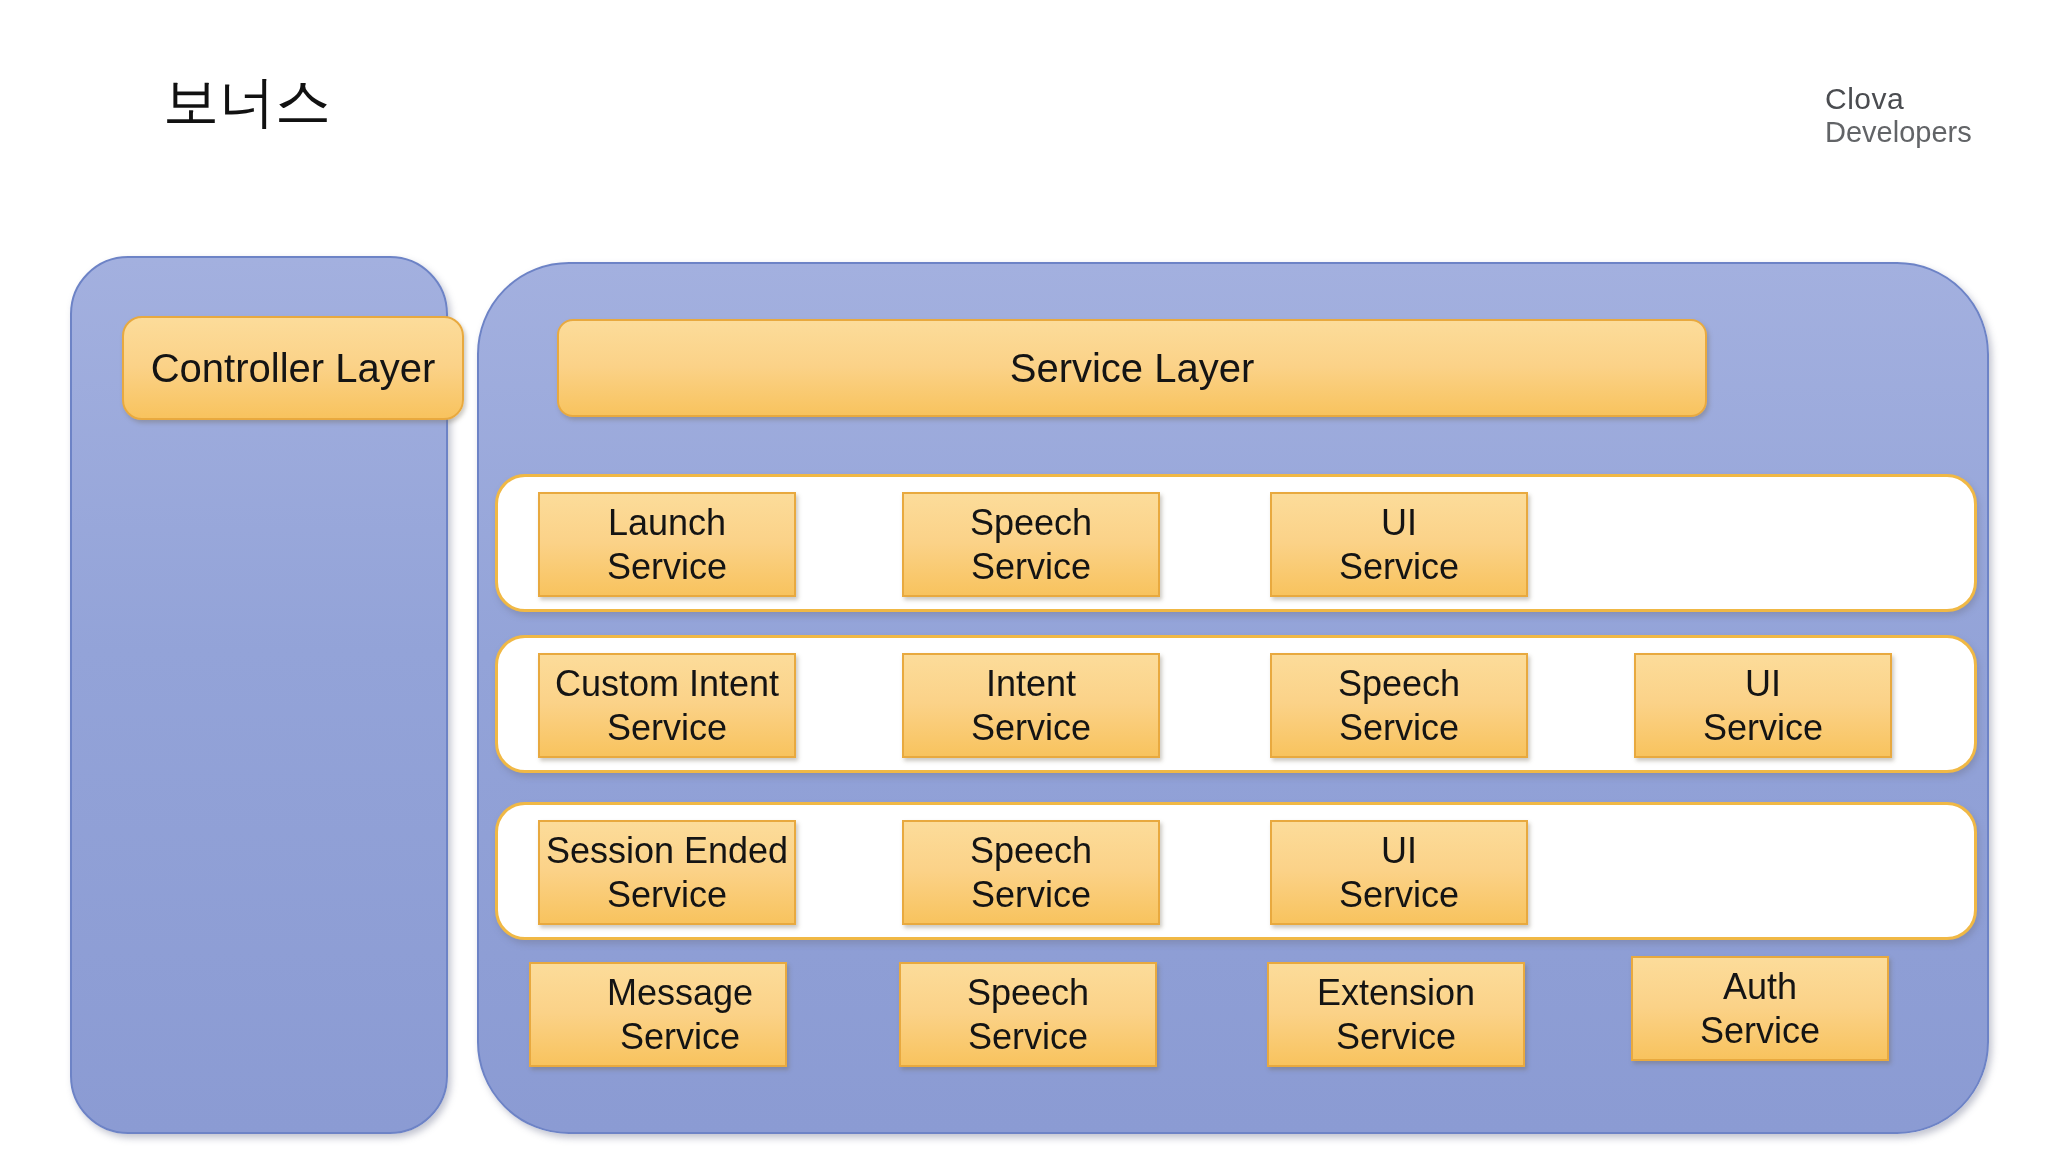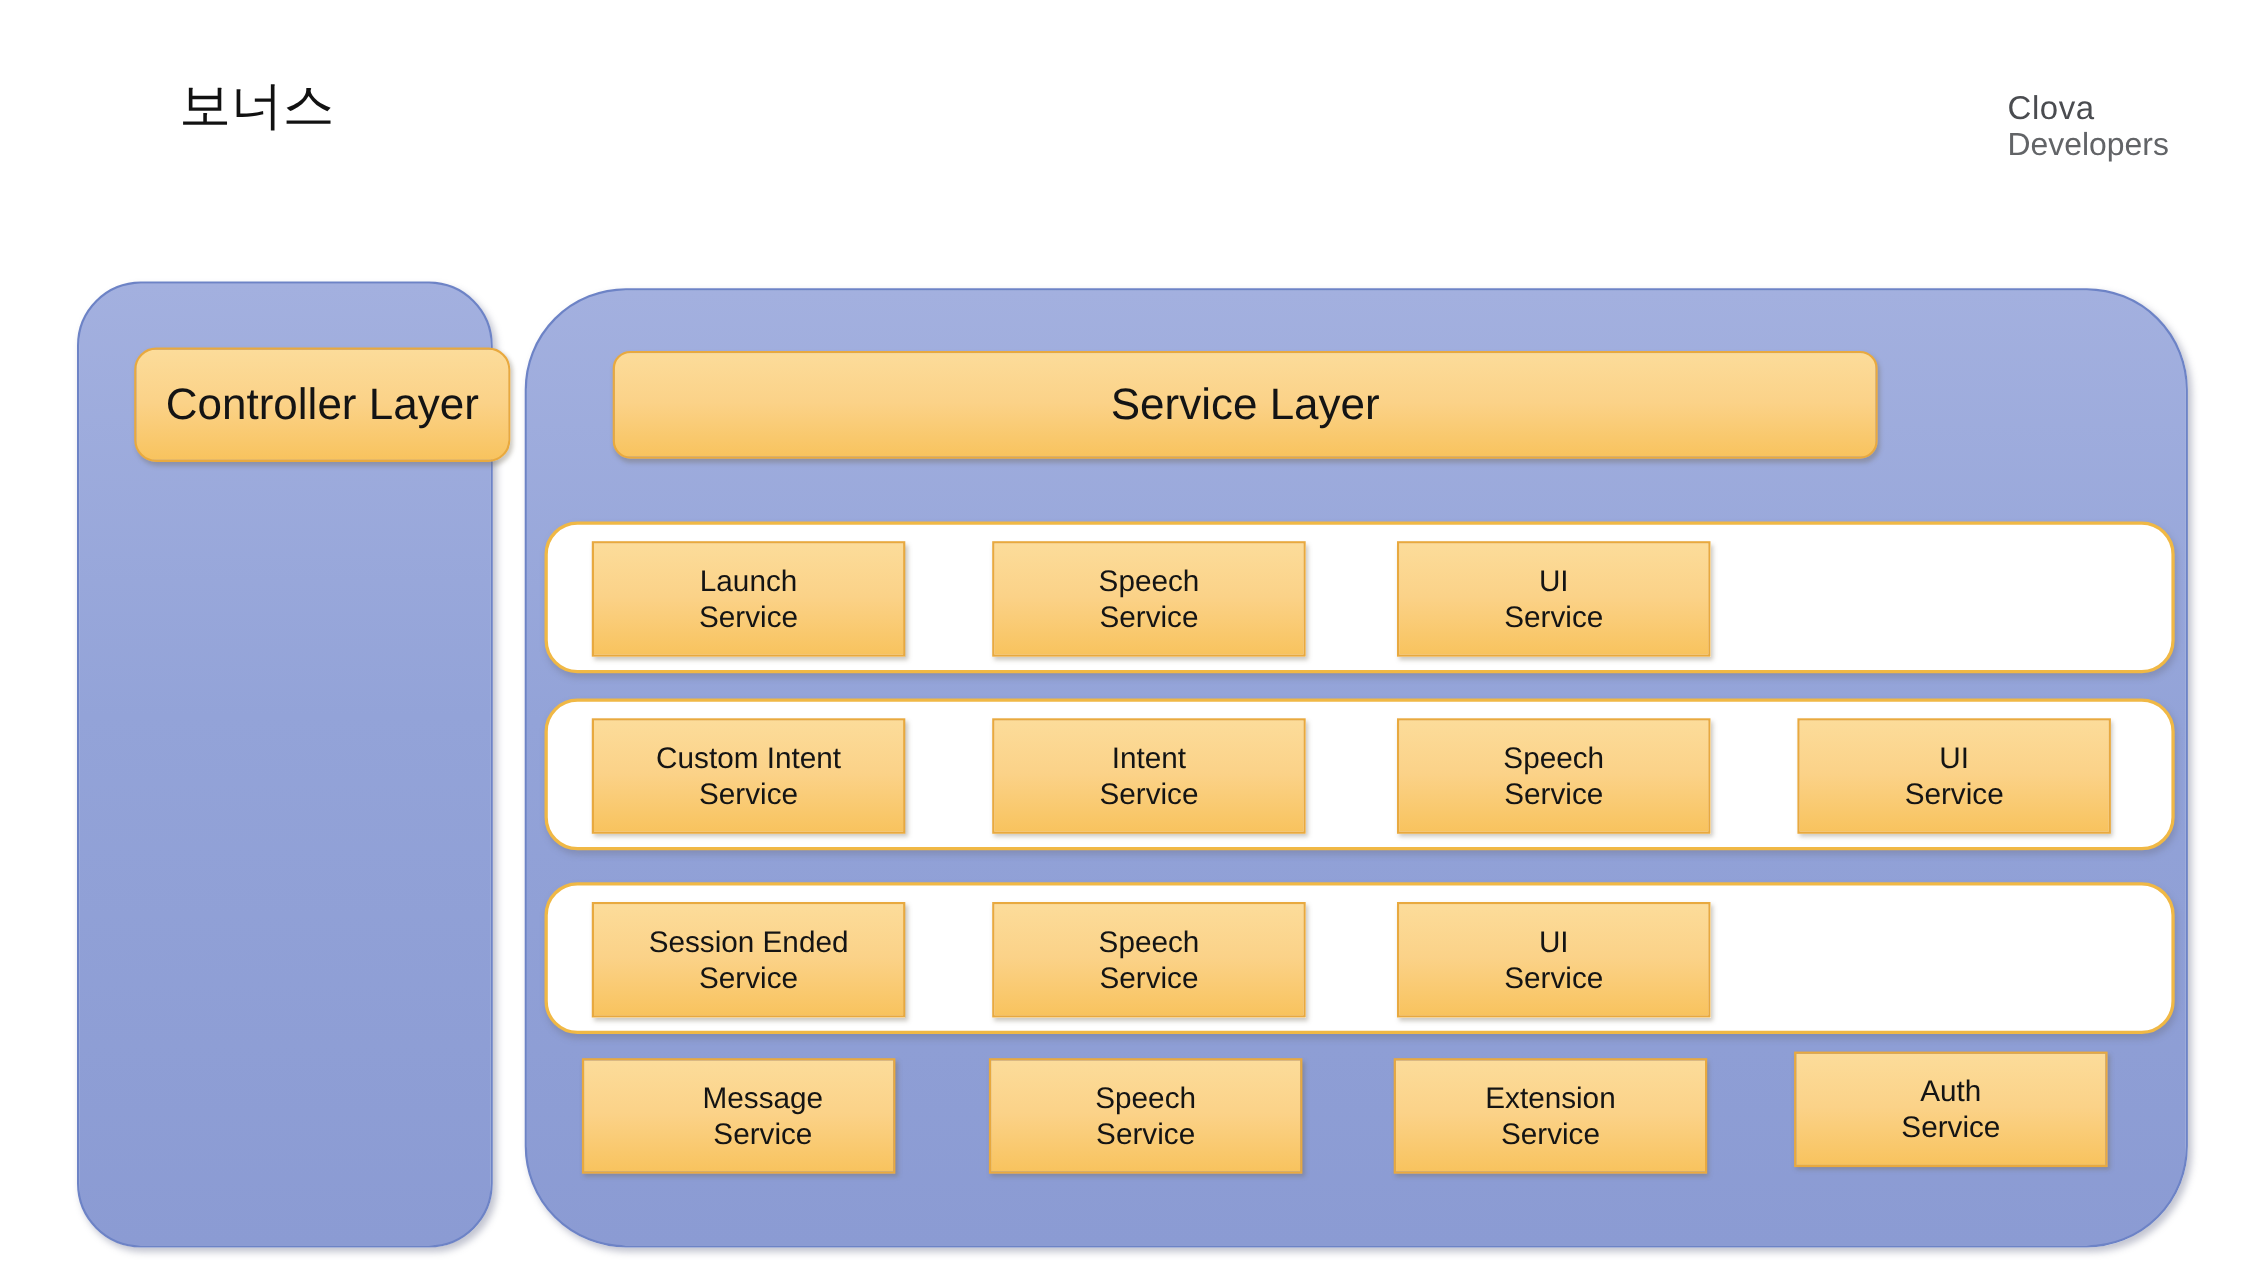--- a/index.html
+++ b/index.html
@@ -3,21 +3,21 @@
 <meta charset="utf-8">
 <style>
   html,body{margin:0;padding:0;background:#ffffff;}
   .slide{
     position:relative;width:2048px;height:1152px;background:#ffffff;overflow:hidden;
     font-family:"Liberation Sans","DejaVu Sans",sans-serif;color:#141414;
   }
   
   .title-kr{
     position:absolute;left:163px;top:72px;font-family:"Liberation Serif","DejaVu Serif",serif;
-    font-size:47px;line-height:1.1;color:#111;
+    font-size:56px;line-height:1.1;color:#111;
   }
   .title-en{
     position:absolute;left:163px;top:126px;font-family:"Liberation Serif","DejaVu Serif",serif;
     font-size:45px;line-height:1.1;color:#111;
   }
   .logo{position:absolute;left:1825px;top:82px;line-height:1.12;}
   .logo-brand{font-weight:400;font-size:30px;color:#4a4c50;letter-spacing:.5px;}
   .logo-sub{font-weight:400;font-size:29px;color:#626467;}
   
   .blue-container{
@@ -44,21 +44,21 @@
   
   .srow{
     position:absolute;box-sizing:border-box;left:16px;width:1482px;height:138px;
     background:#ffffff;border:3px solid #f0b845;border-radius:30px;
     box-shadow:2px 4px 6px rgba(110,115,140,.4);
   }
   .srow1{top:210px;}
   .srow2{top:371px;}
   .srow3{top:538px;}
   
-  .sbox{width:285px;height:105px;font-size:27px;line-height:1.22;}
+  .sbox{width:258px;height:105px;font-size:36px;line-height:1.22;}
   .in-row{top:15px;}
   .rc1{left:40px;}  .rc2{left:404px;}  .rc3{left:772px;}  .rc4{left:1136px;}
   
   .b-row{top:698px;}
   .bc1{left:50px;padding-left:44px;} .bc2{left:420px;} .bc3{left:788px;} .bc4{left:1152px;}
   .auth-offset{top:692px;}
 </style>
 </head>
 <body>
 

